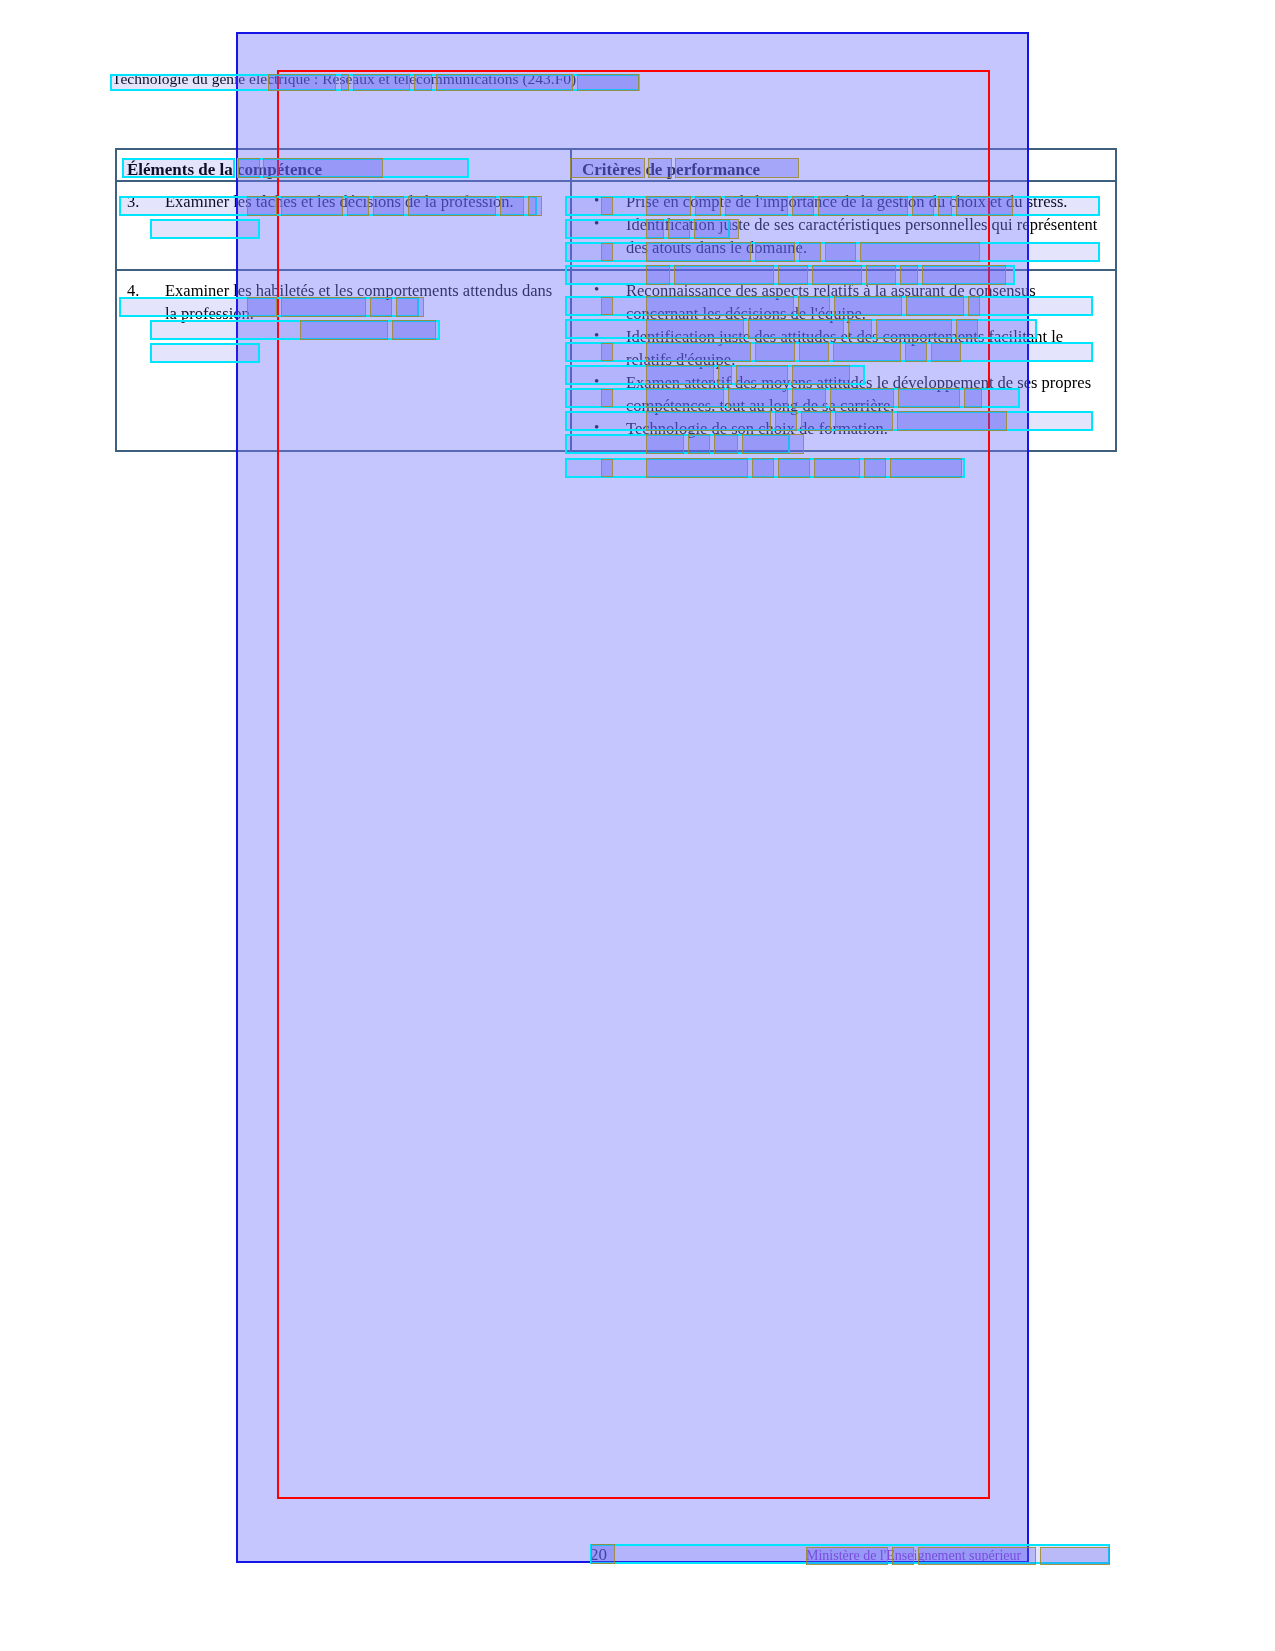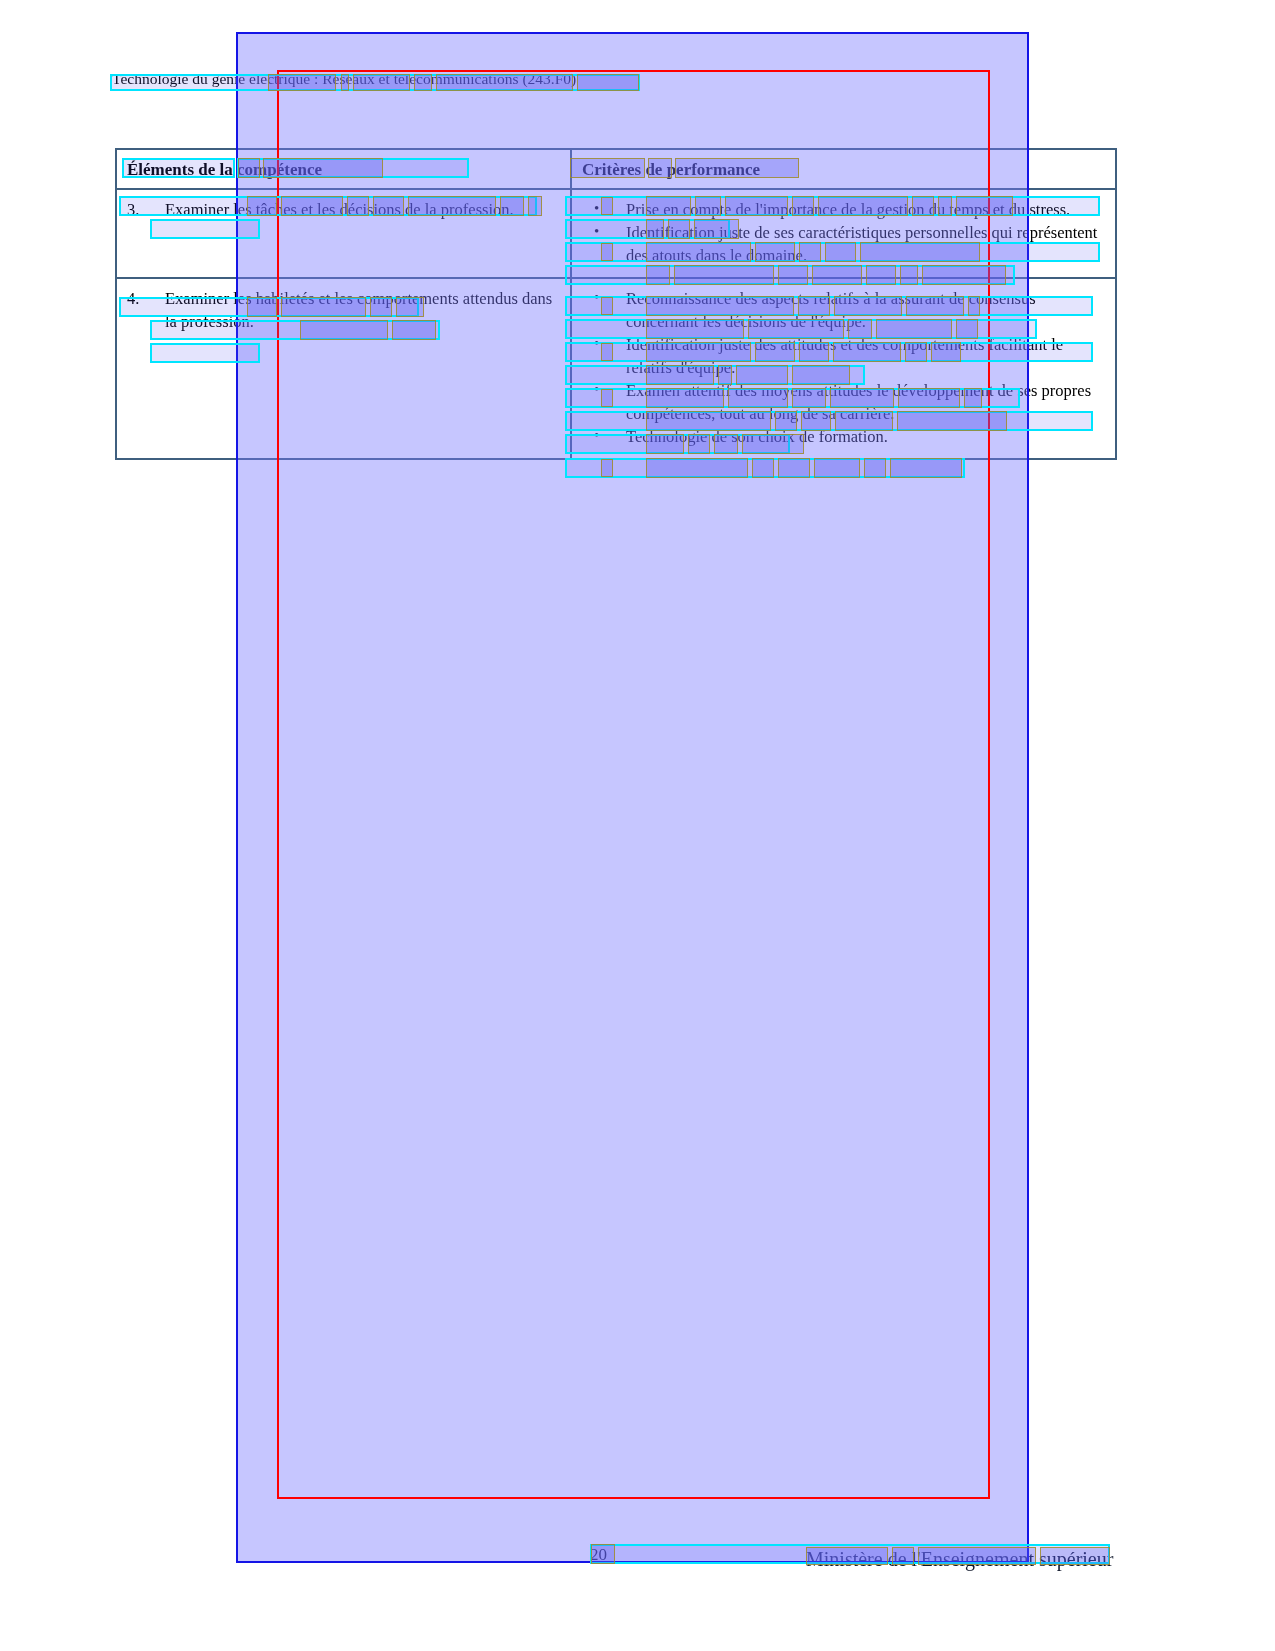--- a/index.html
+++ b/index.html
@@ -79,21 +79,21 @@
     border: 2px solid #3f5f7f;
     vertical-align: top;
     padding: 8px 10px 10px 10px;
     background: transparent;
   }
   #comp-table th {
     font-size: 17px;
     font-weight: bold;
     text-align: left;
     padding-top: 10px;
-    padding-bottom: 8px;
+    padding-bottom: 0;
     font-family: "Liberation Serif", serif;
   }
   col.c-left  { width: 455px; }
   col.c-right { width: 545px; }
 
   .elem-row {
     display: flex;
     font-size: 16.5px;
     line-height: 23px;
     color: #000;
@@ -134,22 +134,22 @@
     left: 590px;
     top: 1545px;
     font-size: 17px;
     color: #000;
     font-family: "Liberation Serif", serif;
   }
   #footer-ministry {
     position: absolute;
     left: 806px;
     top: 1548px;
-    font-size: 20px;
-    color: #0f172a;
+    font-size: 14px;
+    color: #a21caf;
     white-space: nowrap;
     font-family: "Liberation Serif", serif;
   }
 </style>
 </head>
 <body>
 
 <div id="page">
 
   <div id="doc-header">Technologie du génie électrique : Réseaux et télécommunications (243.F0)</div>
@@ -168,21 +168,21 @@
     <tbody>
       <tr>
         <td>
           <div class="elem-row">
             <span class="elem-num">3.</span>
             <span class="elem-txt">Examiner les tâches et les décisions de la profession.</span>
           </div>
         </td>
         <td>
           <ul class="crit-list">
-            <li>Prise en compte de l'importance de la gestion du temps et du stress.</li>
+            <li>Prise en compte de l'importance de la gestion du choix et du stress.</li>
             <li>Identification juste de ses caractéristiques personnelles qui représentent des atouts dans le domaine.</li>
           </ul>
         </td>
       </tr>
       <tr>
         <td>
           <div class="elem-row">
             <span class="elem-num">4.</span>
             <span class="elem-txt">Examiner les habiletés et les comportements attendus dans la profession.</span>
           </div>

